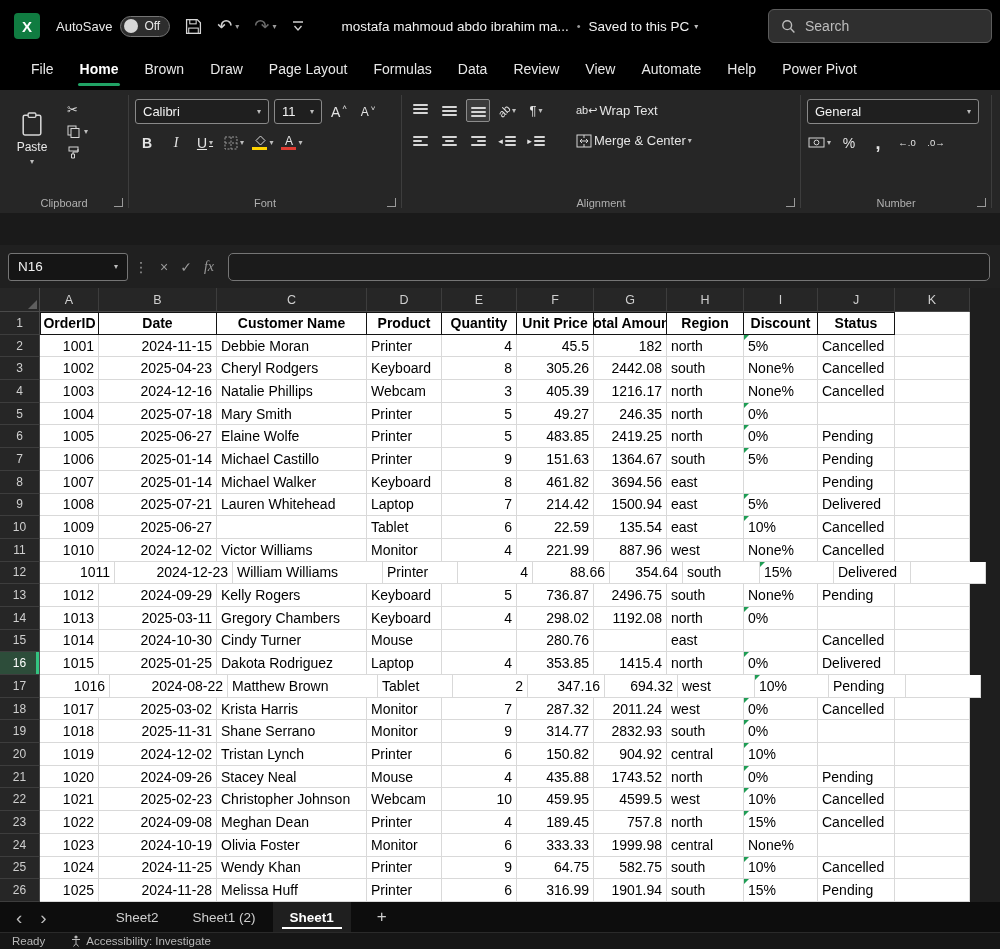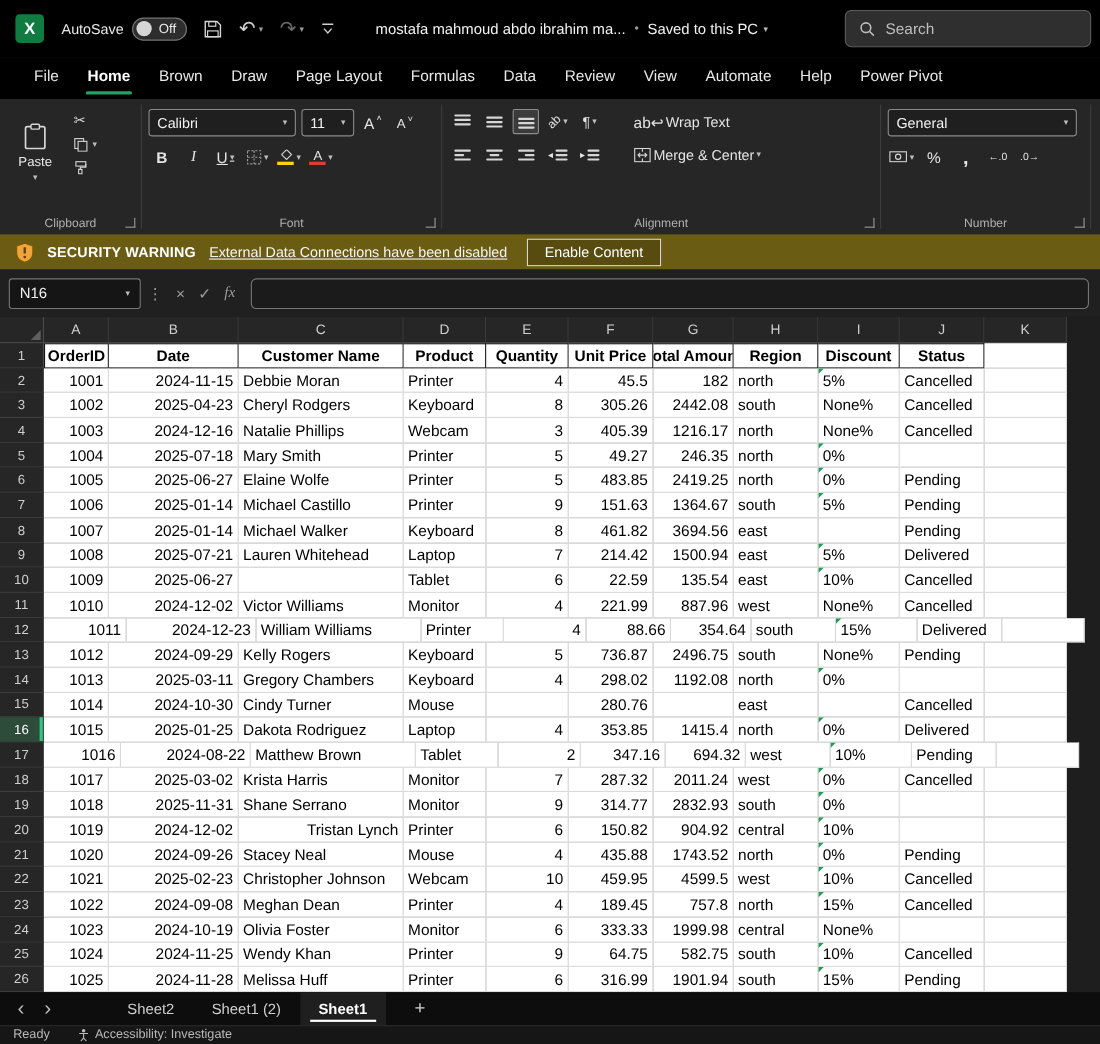--- a/index.html
+++ b/index.html
@@ -272,21 +272,21 @@
             </div>
           <div class="ib">
               <span style="display:inline-block;transform:rotate(-45deg);font-size:11px">ab</span>
               <span class="chev">▾</span>
             </div>
           <div class="ib">
               <span style="font-size:13px">¶</span>
               <span class="chev">▾</span>
             </div>
           <div class="ib" style="margin-left:22px">
-            <span style="font-size:14px">ab↩</span>
+            <span style="font-size:11px">ab↩</span>
             <span class="txt-label">Wrap Text</span>
           </div>
         </div>
         <div class="rib-row">
           <div class="ib">
               <span class="lns left">
                 <i></i>
                 <i></i>
                 <i></i>
               </span>
@@ -365,30 +365,20 @@
               <span style="font-size:9.5px">.0→</span>
             </div>
         </div>
       </div>
       <div class="group-label">Number</div>
       <div class="launcher"></div>
     </div>
     <div class="vdiv"></div>
   </div>
 
-  <div class="securitybar">
-    <svg width="17" height="19" viewBox="0 0 16 18">
-        <path d="M8 1 L15 3.5 V9 C15 13.5 11.8 16.5 8 17.5 C4.2 16.5 1 13.5 1 9 V3.5 Z" fill="#f2a33a" stroke="#7a5b00"></path>
-        <path d="M8 4.5 v5.5" stroke="#5d4300" stroke-width="2"></path>
-        <circle cx="8" cy="13" r="1.2" fill="#5d4300"></circle>
-      </svg>
-    <span class="sec-title">SECURITY WARNING</span>
-    <span class="sec-msg">External Data Connections have been disabled</span>
-    <button class="sec-btn">Enable Content</button>
-  </div>
 
   <div class="formulabar">
     <div class="namebox">
       <span>N16</span>
       <span class="chev">▾</span>
     </div>
     <span class="fb-ico">⋮</span>
     <span class="fb-ico">×</span>
     <span class="fb-ico">✓</span>
     <span class="fb-ico fx-it">fx</span>
@@ -1110,21 +1100,21 @@
           </div>
         </div>
         <div class="grow">
           <div class="rowh">20</div>
           <div class="cell a-r" style="width: 59px;">
             <span class="cv">1019</span>
           </div>
           <div class="cell a-r" style="width: 118px;">
             <span class="cv">2024-12-02</span>
           </div>
-          <div class="cell a-l" style="width: 150px; justify-content: flex-end;">
+          <div class="cell a-l" style="width: 150px;">
             <span class="cv">Tristan Lynch</span>
           </div>
           <div class="cell a-l" style="width: 75px;">
             <span class="cv">Printer</span>
           </div>
           <div class="cell a-r" style="width: 75px;">
             <span class="cv">6</span>
           </div>
           <div class="cell a-r" style="width: 77px;">
             <span class="cv">150.82</span>

